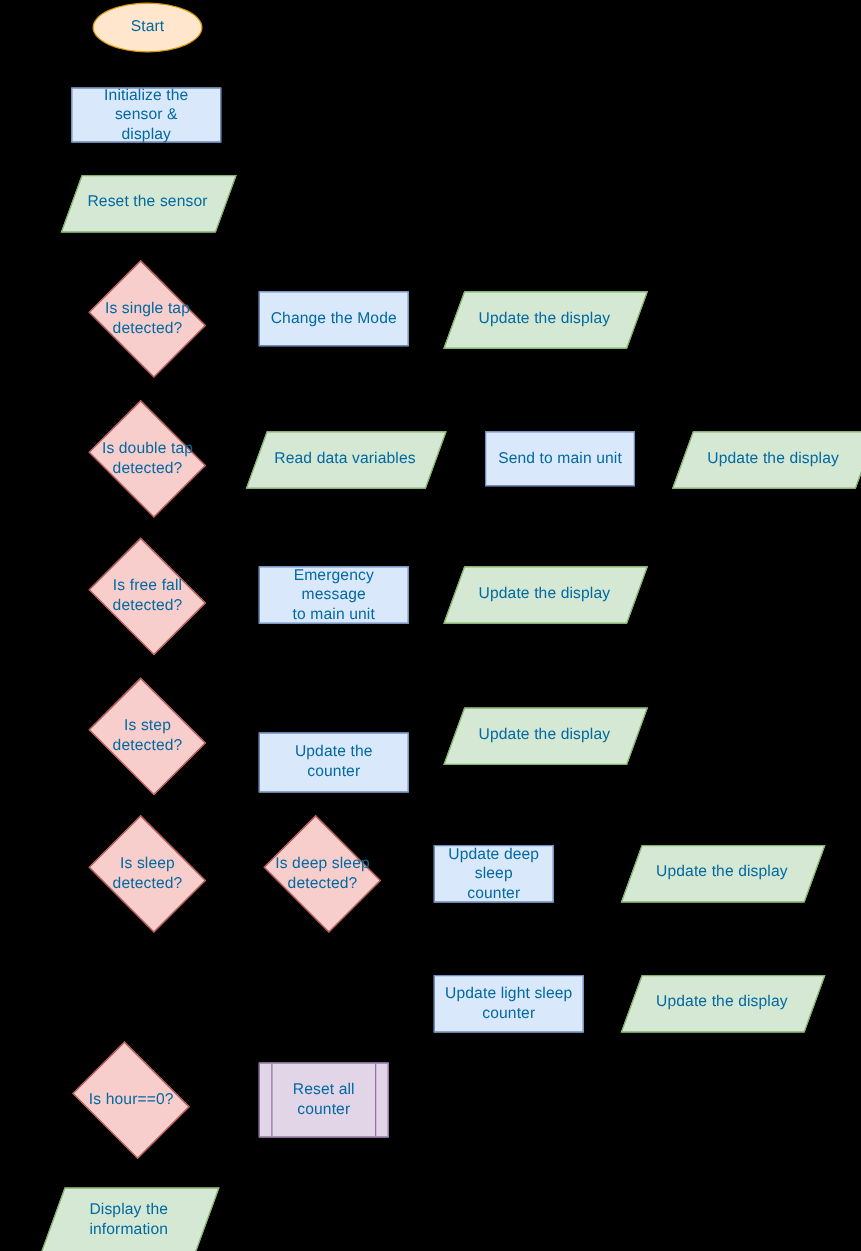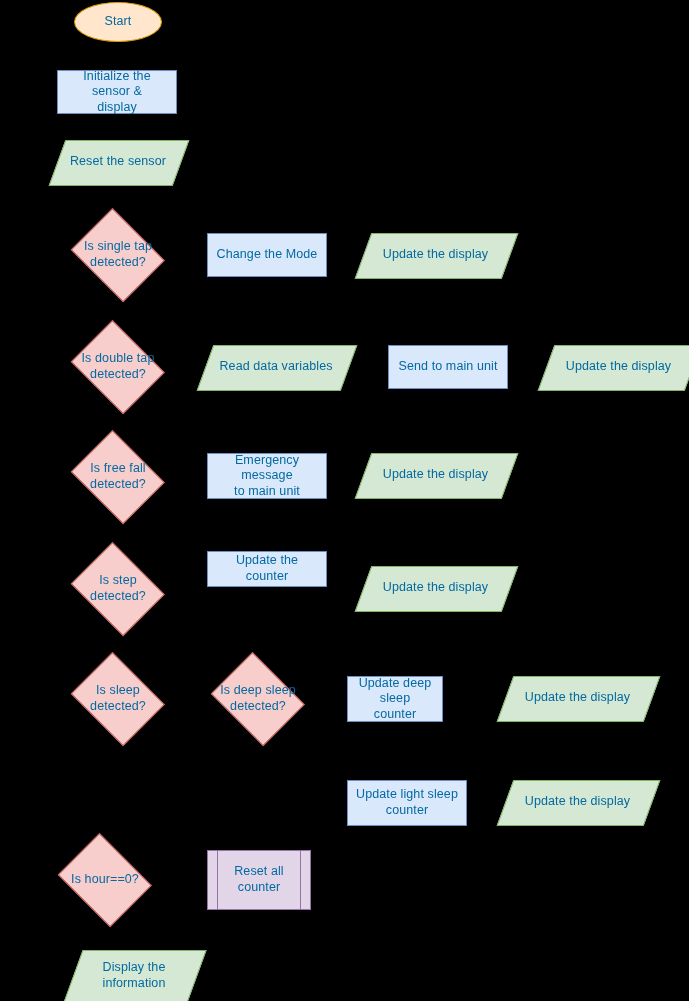--- a/index.html
+++ b/index.html
@@ -159,21 +159,21 @@
     </div>
     <div class="node shape-para" style="left: 363px; top: 453px; width: 145px; height: 44px;">
       <div class="para-bg"></div>
       <span class="lbl">Update the display</span>
     </div>
     <div class="node shape-diamond" style="left: 67px; top: 549px; width: 102px; height: 80px;">
       <div class="diamond-bg"></div>
       <span class="lbl">Is step
 detected?</span>
     </div>
-    <div class="node shape-rect" style="left: 207px; top: 551px; width: 120px; height: 36px;">
+    <div class="node shape-rect" style="left: 207px; top: 586px; width: 120px; height: 48px;">
       <span class="lbl">Update the counter</span>
     </div>
     <div class="node shape-para" style="left: 363px; top: 566px; width: 145px; height: 44px;">
       <div class="para-bg"></div>
       <span class="lbl">Update the display</span>
     </div>
     <div class="node shape-diamond" style="left: 67px; top: 659px; width: 102px; height: 80px;">
       <div class="diamond-bg"></div>
       <span class="lbl">Is sleep
 detected?</span>
@@ -201,18 +201,18 @@
     </div>
     <div class="node shape-diamond" style="left: 54px; top: 840px; width: 102px; height: 80px; align-items: center;">
       <div class="diamond-bg"></div>
       <span class="lbl">Is hour==0?</span>
     </div>
     <div class="node shape-predef" style="left: 207px; top: 850px; width: 104px; height: 60px;">
       <div class="bar bar-l"></div>
       <div class="bar bar-r"></div>
       <span class="lbl">Reset all counter</span>
     </div>
-    <div class="node shape-para" style="left: 73px; top: 950px; width: 122px; height: 51px;">
+    <div class="node shape-para" style="left: 42px; top: 950px; width: 122px; height: 51px;">
       <div class="para-bg"></div>
       <span class="lbl">Display the
 information</span>
     </div>
   </div>
 
 </body></html>

